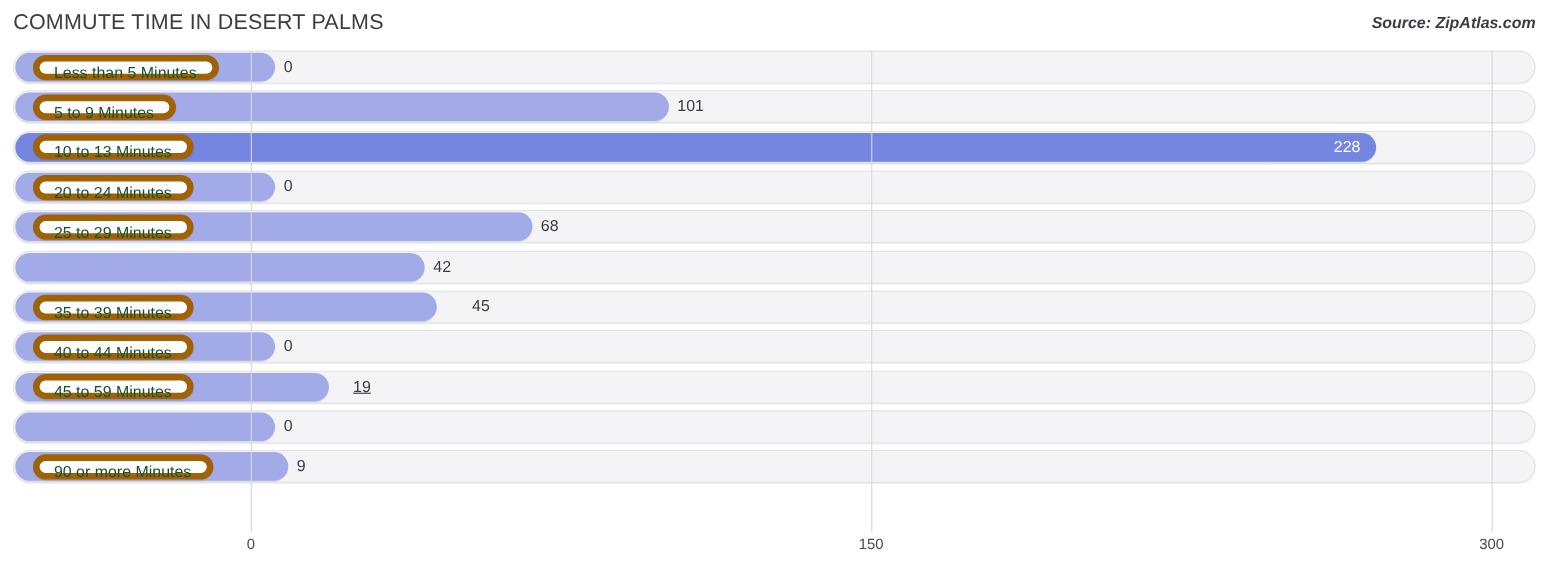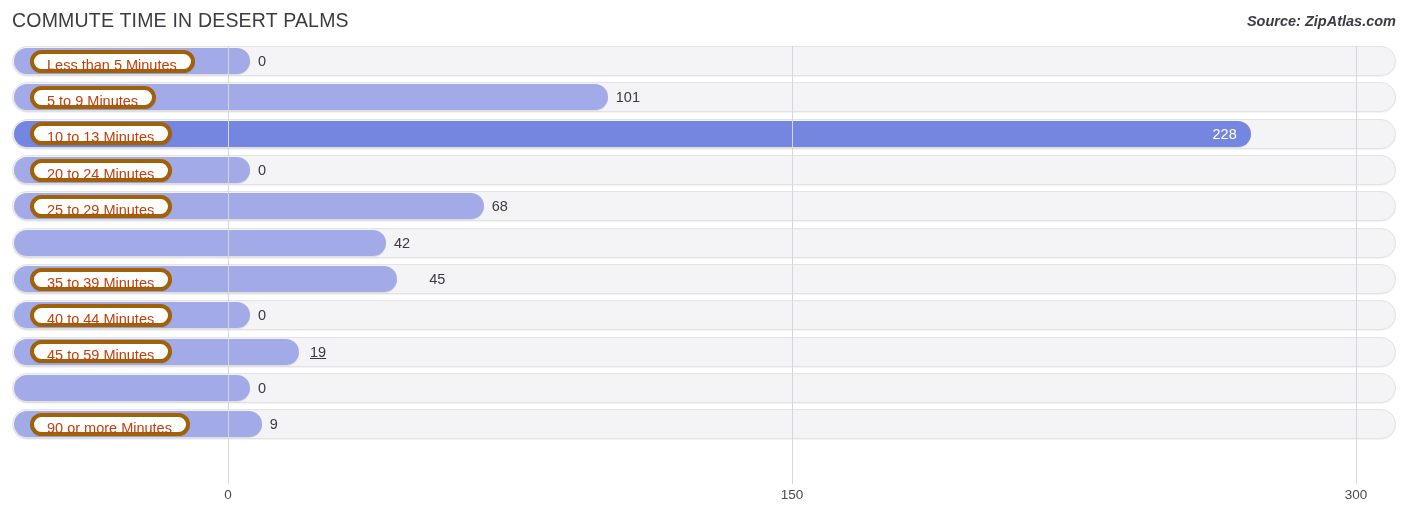--- a/index.html
+++ b/index.html
@@ -111,25 +111,25 @@
   }
   
   .pill {
     position: absolute;
     left: 30px;
     top: 3.5px;
     height: 23px;
     line-height: 23px;
     padding: 0 14px 0 13px;
     background: #ffffff;
-    border: 4px solid #a16207;
+    border: 6px solid #a16207;
     border-radius: 12px;
     box-sizing: border-box;
     font-size: 14.5px;
-    color: #c2410c;
+    color: #14532d;
     white-space: nowrap;
     z-index: 3;
     box-shadow: 0 1px 1.5px rgba(0,0,0,0.08);
   }
   
   .value {
     position: absolute;
     top: 0;
     height: 30px;
     line-height: 30px;
@@ -223,21 +223,21 @@
       <div class="row">
         <div class="track"></div>
         <div class="bar" style="width: 236px;"></div>
         <div class="pill">40 to 44 Minutes</div>
         <div class="value outside" style="left: 250px;">0</div>
       </div>
       <div class="row">
         <div class="track"></div>
         <div class="bar" style="width: 285.44px;"></div>
         <div class="pill">45 to 59 Minutes</div>
-        <div class="value outside" style="left: 302px; text-decoration: underline;">19</div>
+        <div class="value outside" style="left: 313px; text-decoration: underline;">19</div>
       </div>
       <div class="row">
         <div class="track"></div>
         <div class="bar" style="width: 236px;"></div>
         <div class="value outside" style="left: 250px;">0</div>
       </div>
       <div class="row">
         <div class="track"></div>
         <div class="bar" style="width: 247.84px;"></div>
         <div class="pill">90 or more Minutes</div>

